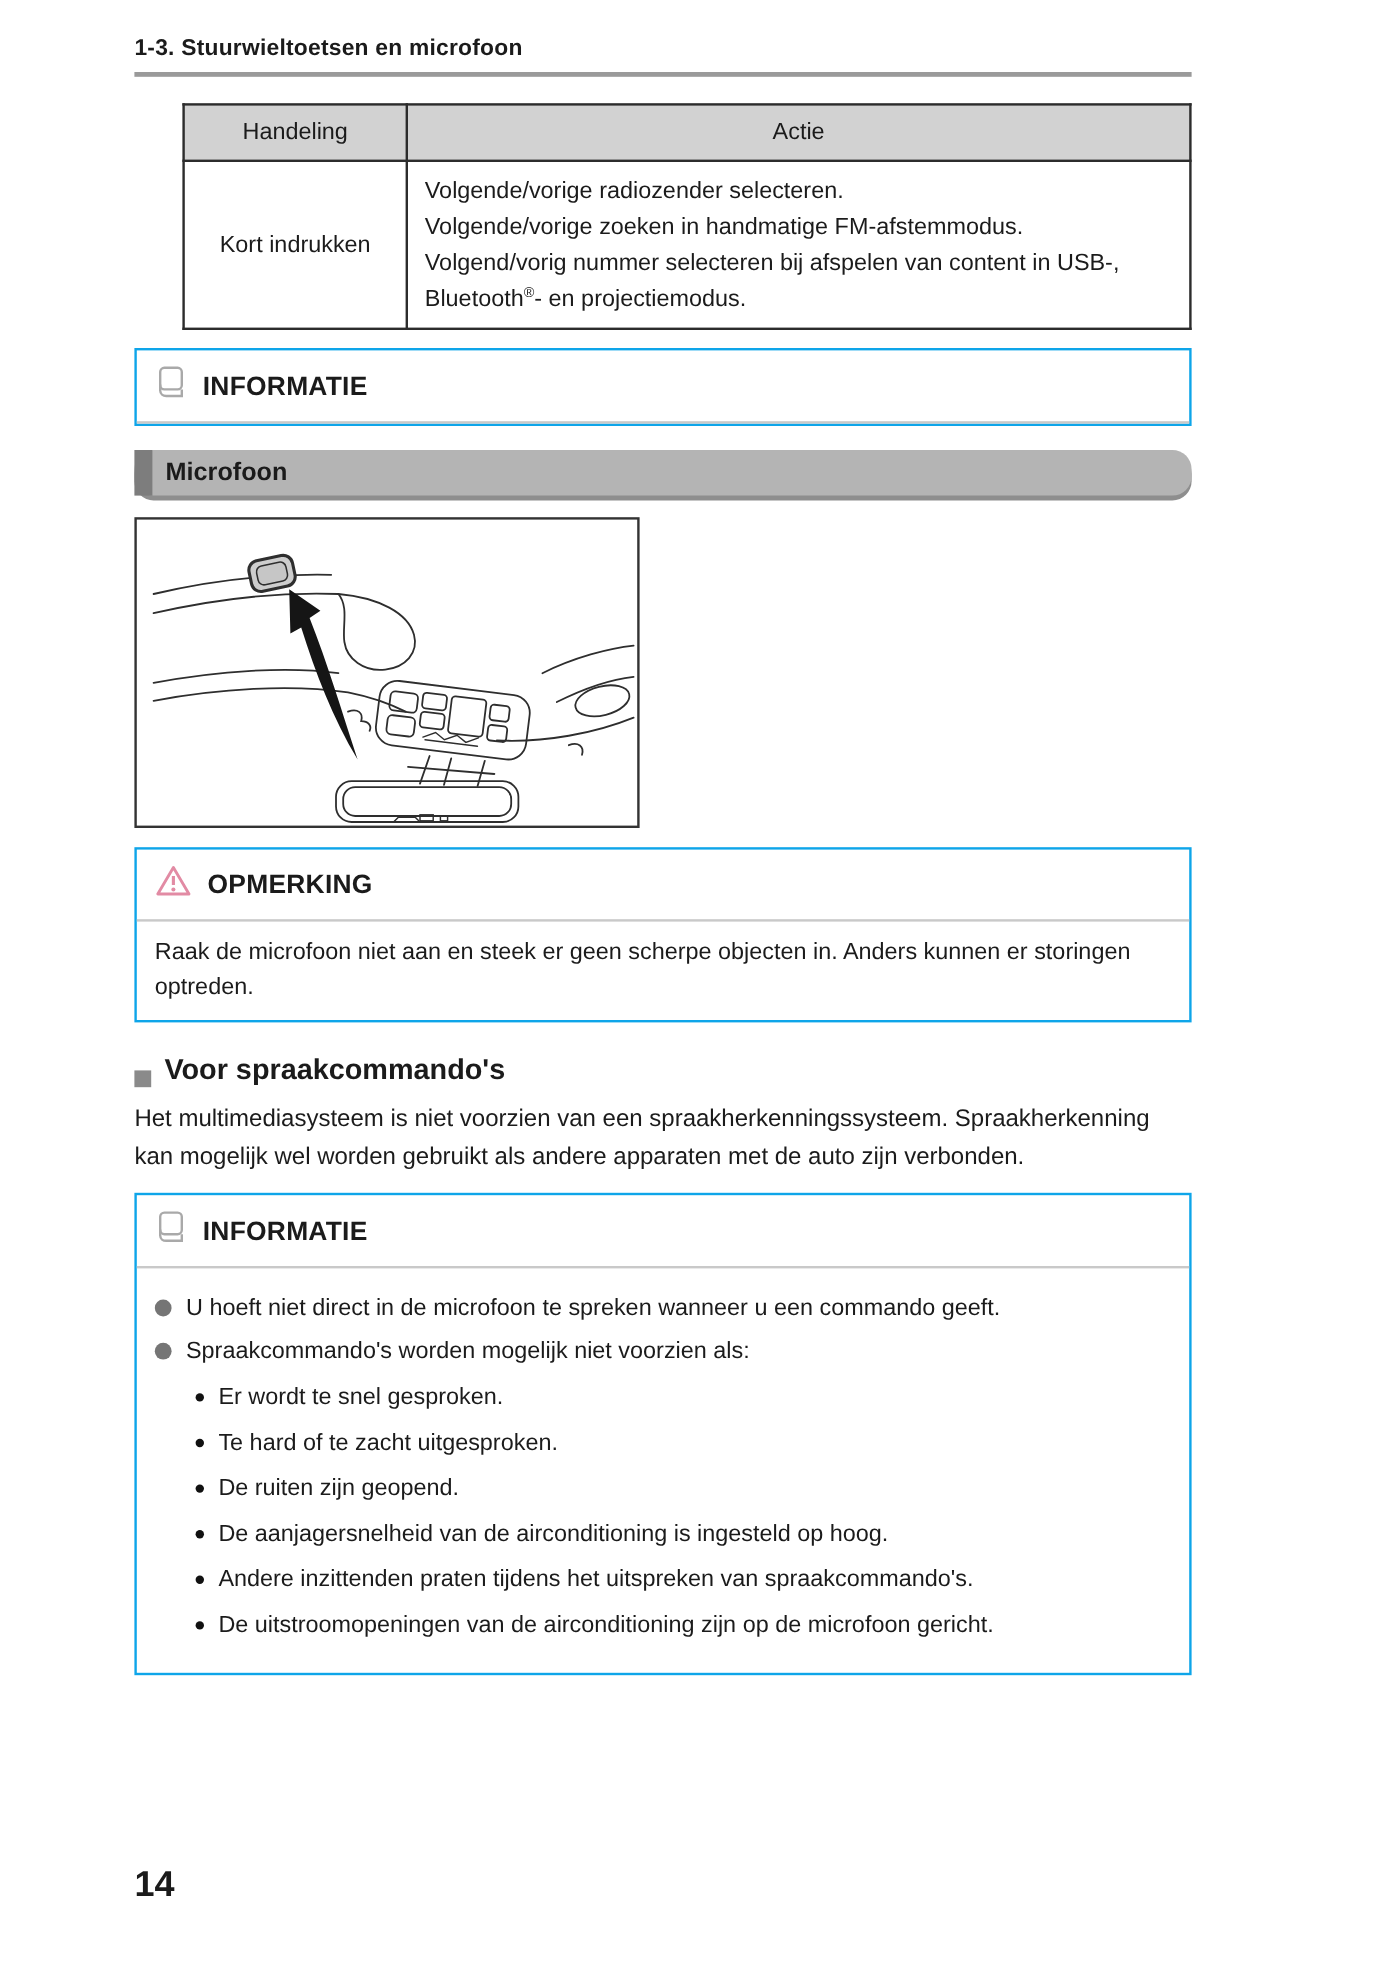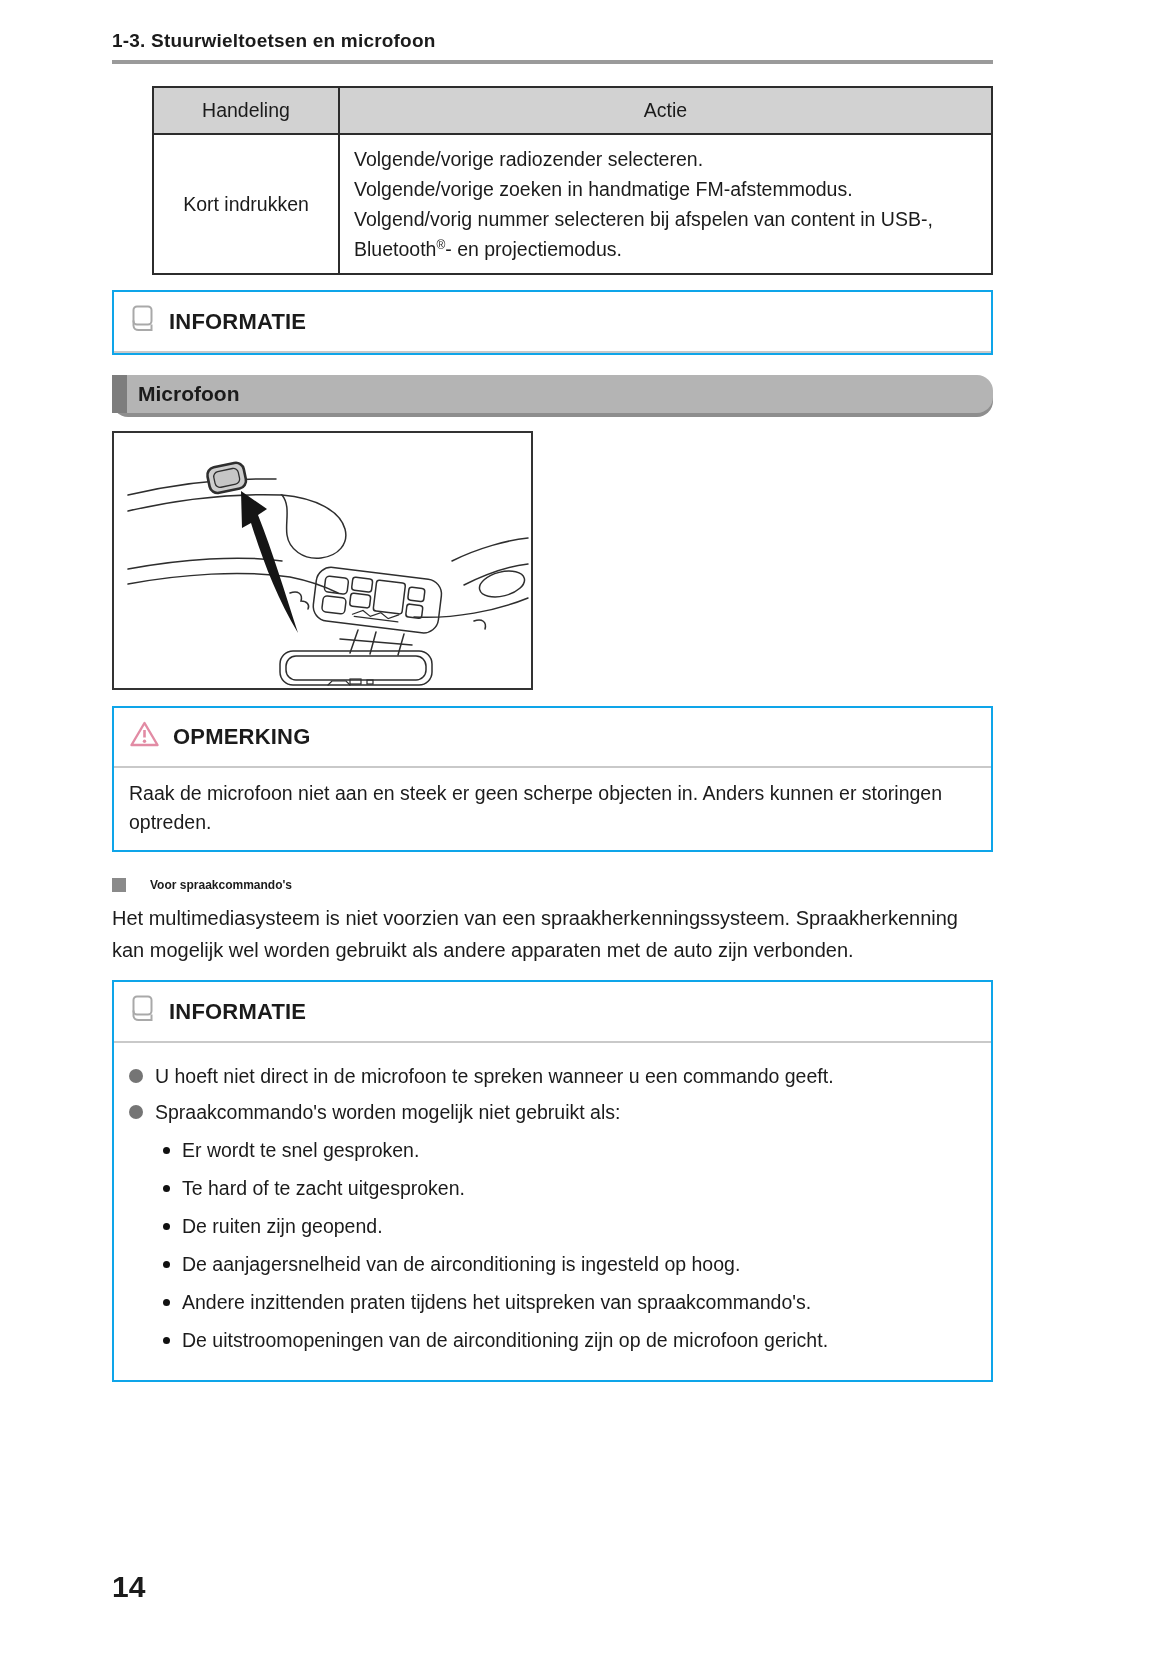--- a/index.html
+++ b/index.html
@@ -57,36 +57,36 @@
   .para { font-size:20px; line-height:32px; }
 
   .figure-frame {
     width:421px; height:259px;
     border:2px solid #333;
     margin:12px 0 16px 0;
     background:#fff;
   }
 
   .sub-heading {
-    display:flex; align-items:flex-end; gap:24px;
-    font-size:12px; font-weight:bold;
+    display:flex; align-items:flex-end; gap:11px;
+    font-size:24px; font-weight:bold;
     margin:26px 0 10px 0;
   }
   .square-bullet { width:14px; height:14px; background:#8a8a8a; flex:none; }
 
   .info-list { padding:12px 15px 16px; }
   .bullet-item { display:flex; gap:12px; font-size:19.5px; line-height:29px; margin:7px 0; }
   .dot { width:14px; height:14px; border-radius:50%; background:#757575; margin-top:7px; flex:none; }
   .sub-item { display:flex; gap:12px; font-size:19.5px; line-height:29px; margin:9px 0 9px 34px; }
   .sub-dot { width:7px; height:7px; border-radius:50%; background:#111; margin-top:11px; flex:none; }
   .bullet-text { }
 
   .page-number {
     position:absolute; left:112px; top:1554px;
-    font-size:30px; font-weight:bold;margin-top:16px;
+    font-size:30px; font-weight:bold;
   }
 </style>
 </head>
 <body>
 
 <div class="content">
 
   <div class="page-header">1-3. Stuurwieltoetsen en microfoon</div>
   <div class="title-rule"></div>
 
@@ -213,21 +213,21 @@
       </span>
       <span>INFORMATIE</span>
     </div>
     <div class="info-list">
         <div class="bullet-item">
           <span class="dot"></span>
           <span class="bullet-text">U hoeft niet direct in de microfoon te spreken wanneer u een commando geeft.</span>
         </div>
         <div class="bullet-item">
           <span class="dot"></span>
-          <span class="bullet-text">Spraakcommando's worden mogelijk niet gebruikt als:</span>
+          <span class="bullet-text">Spraakcommando's worden mogelijk niet voorzien als:</span>
         </div>
         <div class="sub-item">
           <span class="sub-dot"></span>
           <span class="bullet-text">Er wordt te snel gesproken.</span>
         </div>
         <div class="sub-item">
           <span class="sub-dot"></span>
           <span class="bullet-text">Te hard of te zacht uitgesproken.</span>
         </div>
         <div class="sub-item">

